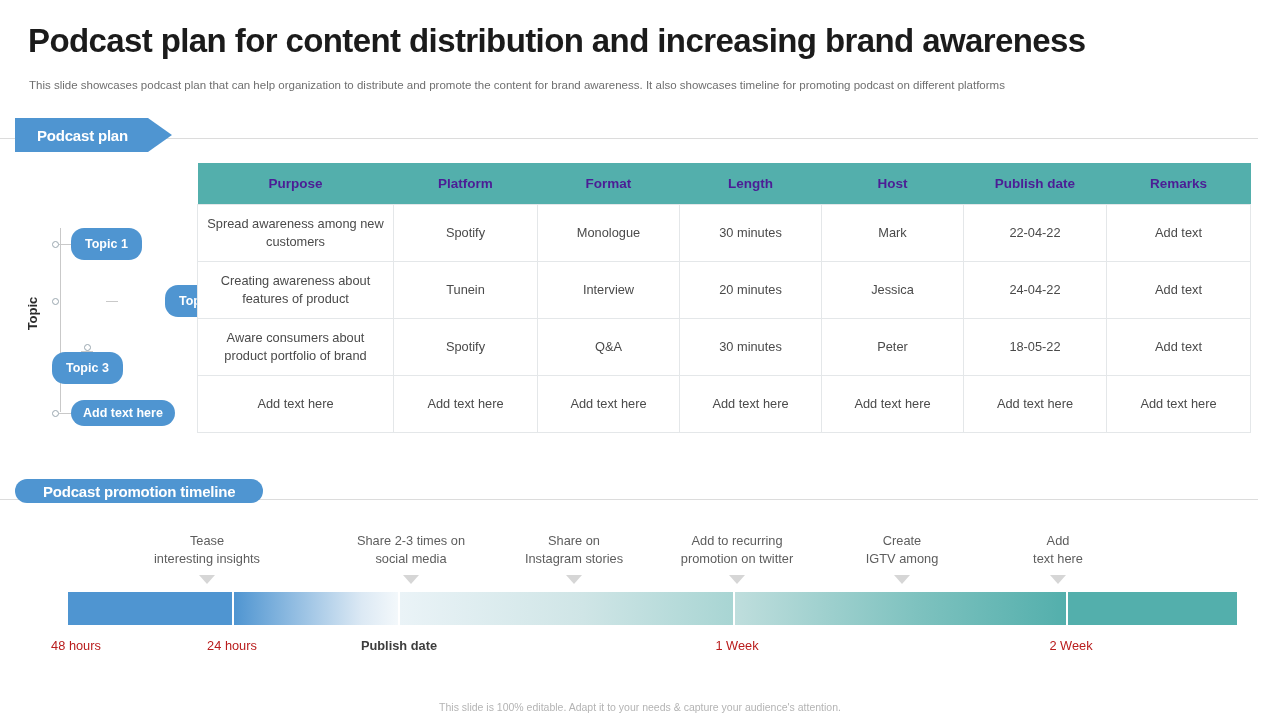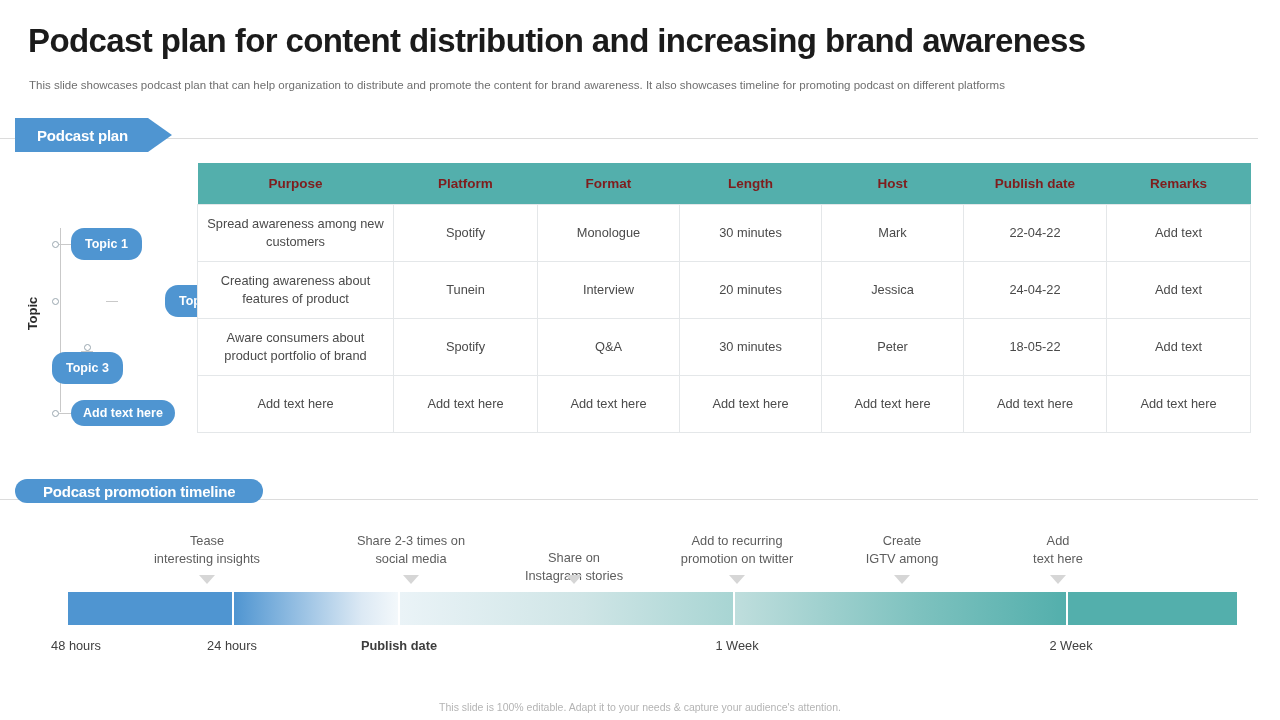--- a/index.html
+++ b/index.html
@@ -68,21 +68,21 @@
   }
   .topic-pill.wide { padding: 0 12px; }
 
   
   .ptable {
     position: absolute; left: 197px; top: 163px;
     width: 1053px; border-collapse: collapse;
     table-layout: fixed;
   }
   .ptable th {
-    background: #53afac; color: #7f1d1d;
+    background: #53afac; color: #4c1d95;
     font-size: 13.5px; font-weight: bold; height: 41px;
     text-align: center; border: none;
   }
   .ptable td {
     height: 57px; text-align: center; vertical-align: middle;
     font-size: 12.8px; color: #4a4a4a;
     border: 1px solid #e4e7e9; line-height: 1.35;
     padding: 4px 6px; background: #fff;
   }
   .ptable tr td:first-child { border-left: 1px solid #e4e7e9; }
@@ -100,21 +100,21 @@
     border-left: 8px solid transparent; border-right: 8px solid transparent;
     border-top: 9px solid #d6d6d6; transform: translateX(-50%);
   }
   .tl-bar {
     position: absolute; left: 68px; top: 592px;
     width: 1169px; height: 33px; display: flex;
   }
   .tl-seg { height: 33px; border-right: 2px solid #fff; }
   .tl-seg:last-child { border-right: none; }
   .tl-tick {
-    position: absolute; font-size: 12.8px; color: #404040;
+    position: absolute; font-size: 12.8px; color: #b91c1c;
     transform: translateX(-50%); white-space: nowrap; top: 638px;
   }
   .tl-tick.strong { color: #3d3d3d; font-weight: bold; }
 
   .footer {
     position: absolute; left: 0; top: 701px; width: 1280px;
     text-align: center; font-size: 10.5px; color: #b4b4b4;
   }
 </style>
 </head>
@@ -231,21 +231,21 @@
       <span>interesting insights</span>
     </div>
     <div class="tl-caret" style="left:207px; top:55px;"></div>
 
     <div class="tl-label" style="left:411px; top:12px;">
       <span>Share 2-3 times on</span><br>
       <span>social media</span>
     </div>
     <div class="tl-caret" style="left:411px; top:55px;"></div>
 
-    <div class="tl-label" style="left:574px; top:12px;margin-top:17px;">
+    <div class="tl-label" style="left:574px; top:12px;">
       <span>Share on</span><br>
       <span>Instagram stories</span>
     </div>
     <div class="tl-caret" style="left:574px; top:55px;"></div>
 
     <div class="tl-label" style="left:737px; top:12px;">
       <span>Add to recurring</span><br>
       <span>promotion on twitter</span>
     </div>
     <div class="tl-caret" style="left:737px; top:55px;"></div>

